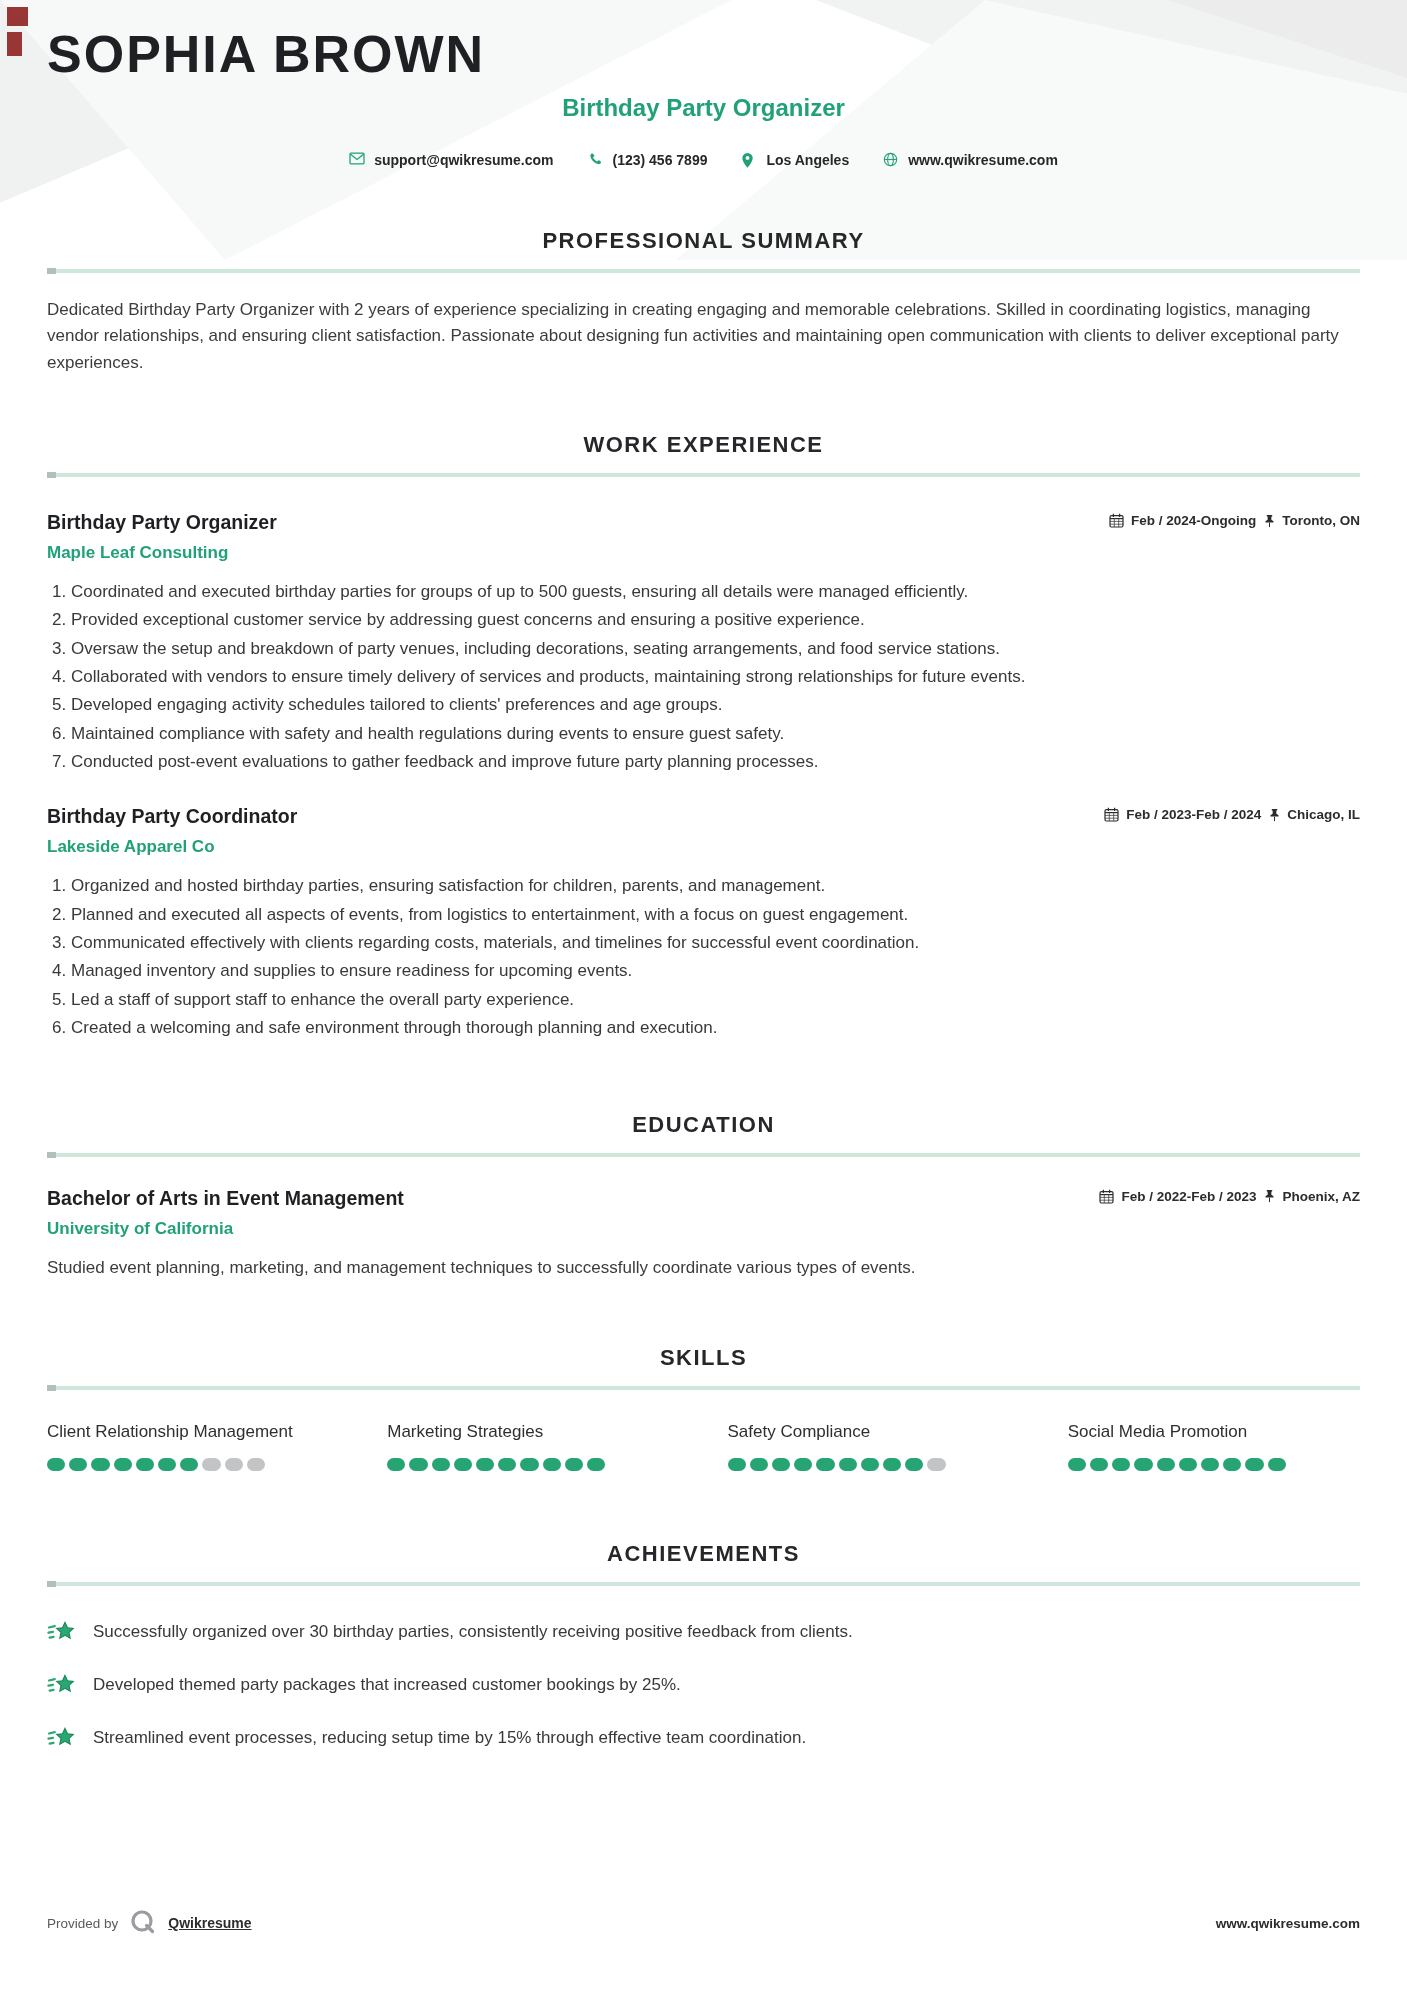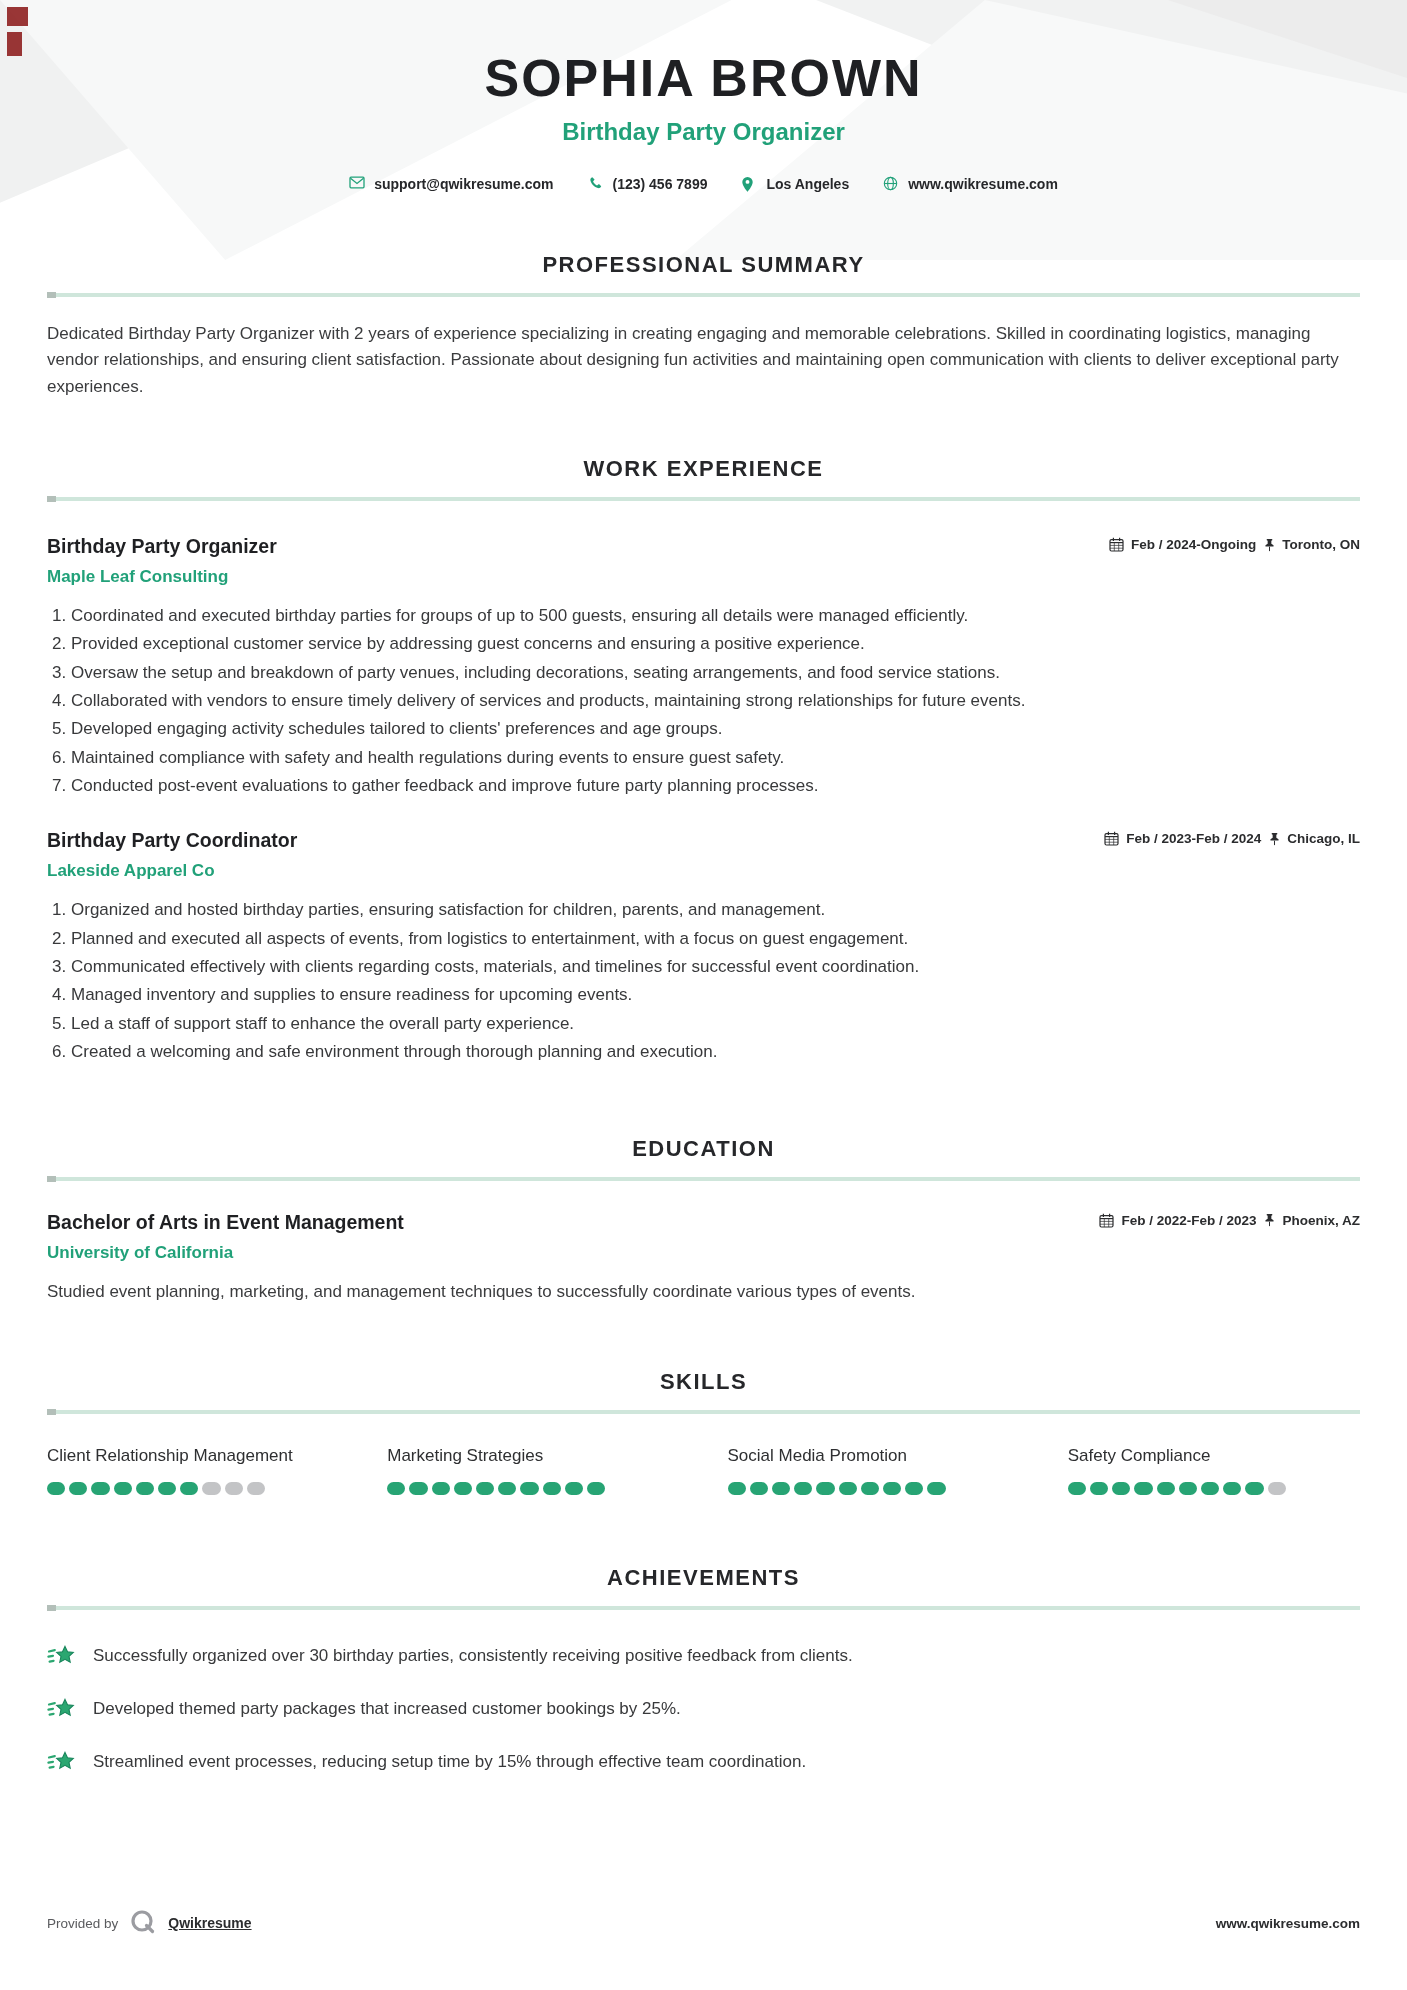--- a/index.html
+++ b/index.html
@@ -16,21 +16,21 @@
   .p3 { background:#f1f2f2; clip-path:polygon(58% 0, 100% 0, 100% 88%); }
   .p4 { background:#f8f9f9; clip-path:polygon(70% 0, 100% 36%, 100% 100%, 48% 100%); }
   .p5 { background:#ececec; clip-path:polygon(83% 0, 100% 0, 100% 30%); }
   .corner-mark { position:absolute; background:#8e2020; opacity:.9; }
   .cm1 { left:7px; top:7px; width:21px; height:19px; }
   .cm2 { left:7px; top:32px; width:15px; height:24px; }
 
   .page { position:relative; z-index:1; padding:0 47px; }
 
   
-  .name { margin-top:48px; text-align:center; font-size:52px; font-weight:800;
+  .name { margin-top:24px; text-align:left; font-size:52px; font-weight:800;
           letter-spacing:2px; color:#1f2023; }
   .role { margin-top:10px; text-align:center; font-size:24px; font-weight:600; color:#21a179; }
   .contact-row { margin-top:30px; display:flex; justify-content:center; align-items:center; gap:34px; }
   .contact-item { display:flex; align-items:center; gap:9px; font-size:14px; font-weight:700; color:#26272a; }
   .cicon { width:16px; height:16px; display:inline-flex; }
 
   
   .section-heading { text-align:center; font-size:22px; font-weight:800; letter-spacing:1.5px; color:#26272a; }
   .divider { margin-top:15px; height:4px; background:#cfe6db; position:relative; }
   .divider::before { content:""; position:absolute; left:0; top:-1px; width:9px; height:6px; background:#b3bfb9; }
@@ -305,47 +305,47 @@
             <span class="seg on"></span>
             <span class="seg on"></span>
             <span class="seg on"></span>
             <span class="seg on"></span>
             <span class="seg on"></span>
             <span class="seg on"></span>
             <span class="seg on"></span>
           </div>
       </div>
       <div class="skill">
+        <div class="skill-label">Safety Compliance</div>
+        <div class="skill-bar">
+            <span class="seg on"></span>
+            <span class="seg on"></span>
+            <span class="seg on"></span>
+            <span class="seg on"></span>
+            <span class="seg on"></span>
+            <span class="seg on"></span>
+            <span class="seg on"></span>
+            <span class="seg on"></span>
+            <span class="seg on"></span>
+            <span class="seg"></span>
+          </div>
+      </div>
+      <div class="skill">
         <div class="skill-label">Social Media Promotion</div>
         <div class="skill-bar">
             <span class="seg on"></span>
             <span class="seg on"></span>
             <span class="seg on"></span>
             <span class="seg on"></span>
             <span class="seg on"></span>
             <span class="seg on"></span>
             <span class="seg on"></span>
             <span class="seg on"></span>
             <span class="seg on"></span>
             <span class="seg on"></span>
-          </div>
-      </div>
-      <div class="skill">
-        <div class="skill-label">Safety Compliance</div>
-        <div class="skill-bar">
-            <span class="seg on"></span>
-            <span class="seg on"></span>
-            <span class="seg on"></span>
-            <span class="seg on"></span>
-            <span class="seg on"></span>
-            <span class="seg on"></span>
-            <span class="seg on"></span>
-            <span class="seg on"></span>
-            <span class="seg on"></span>
-            <span class="seg"></span>
           </div>
       </div>
     </div>
   </div>
 
   <div class="achievements-section">
     <div class="section-heading">ACHIEVEMENTS</div>
     <div class="divider"></div>
     <div class="ach-list">
       <div class="ach-item">

